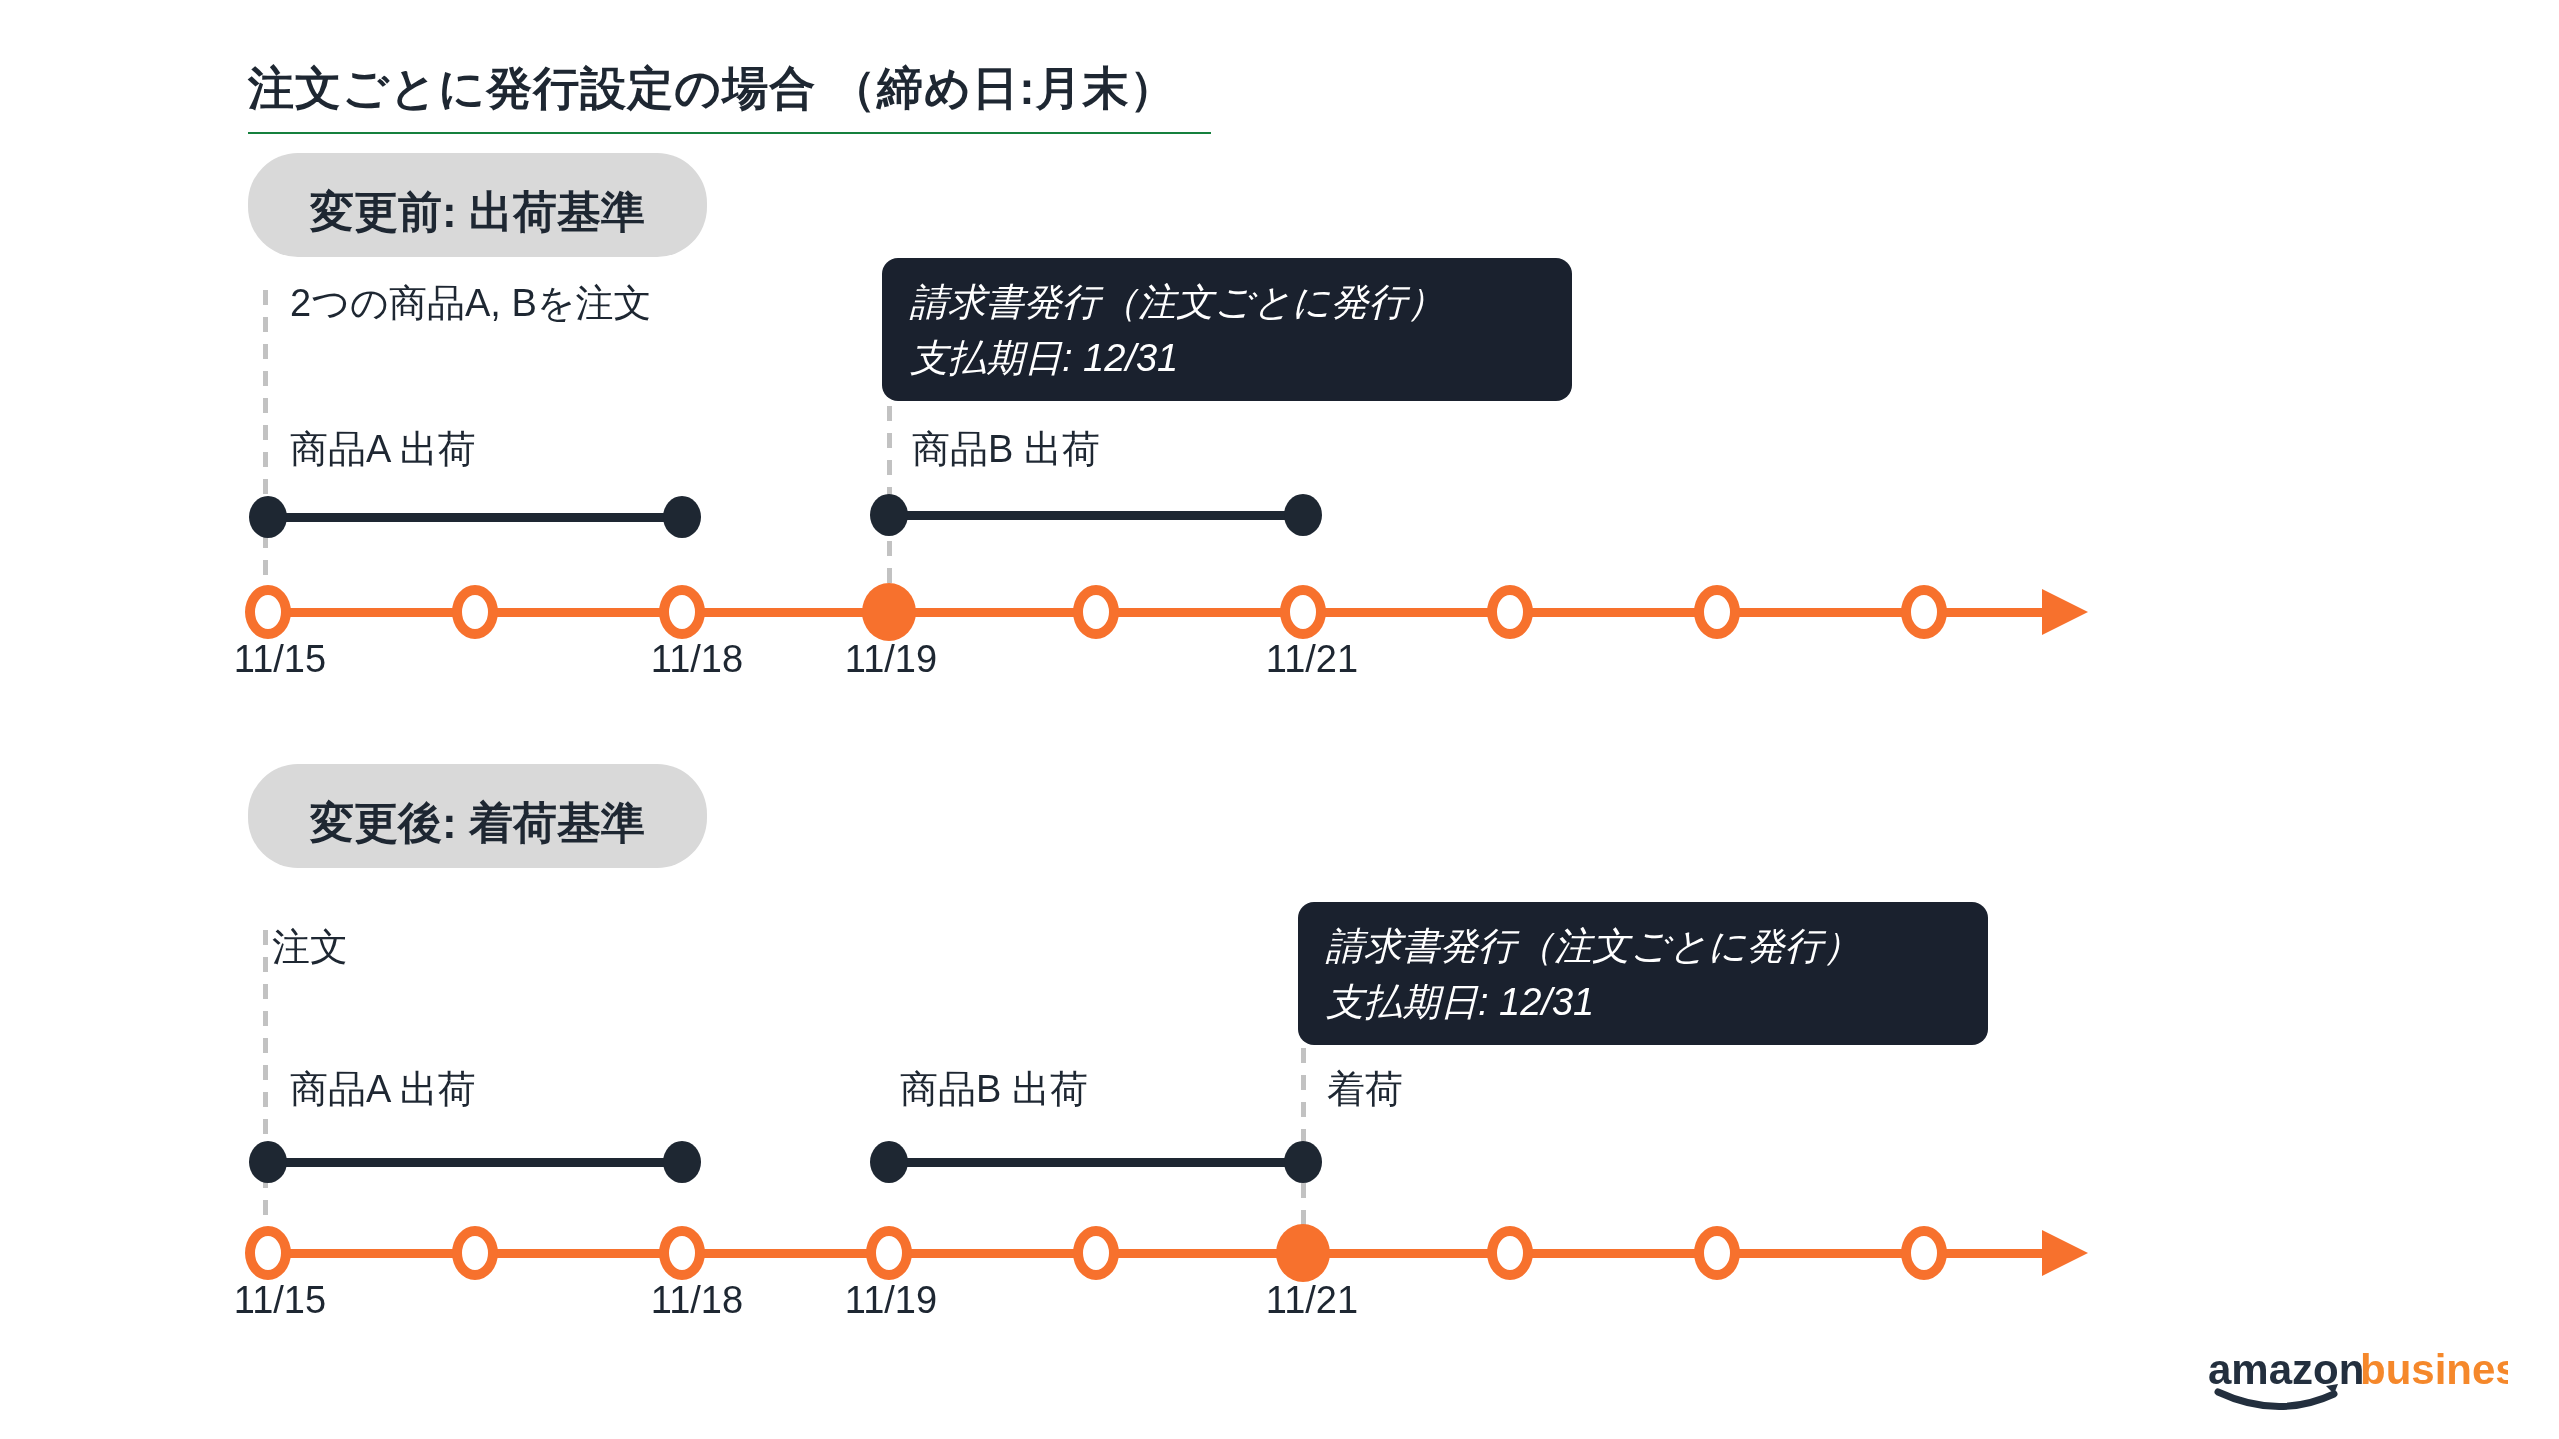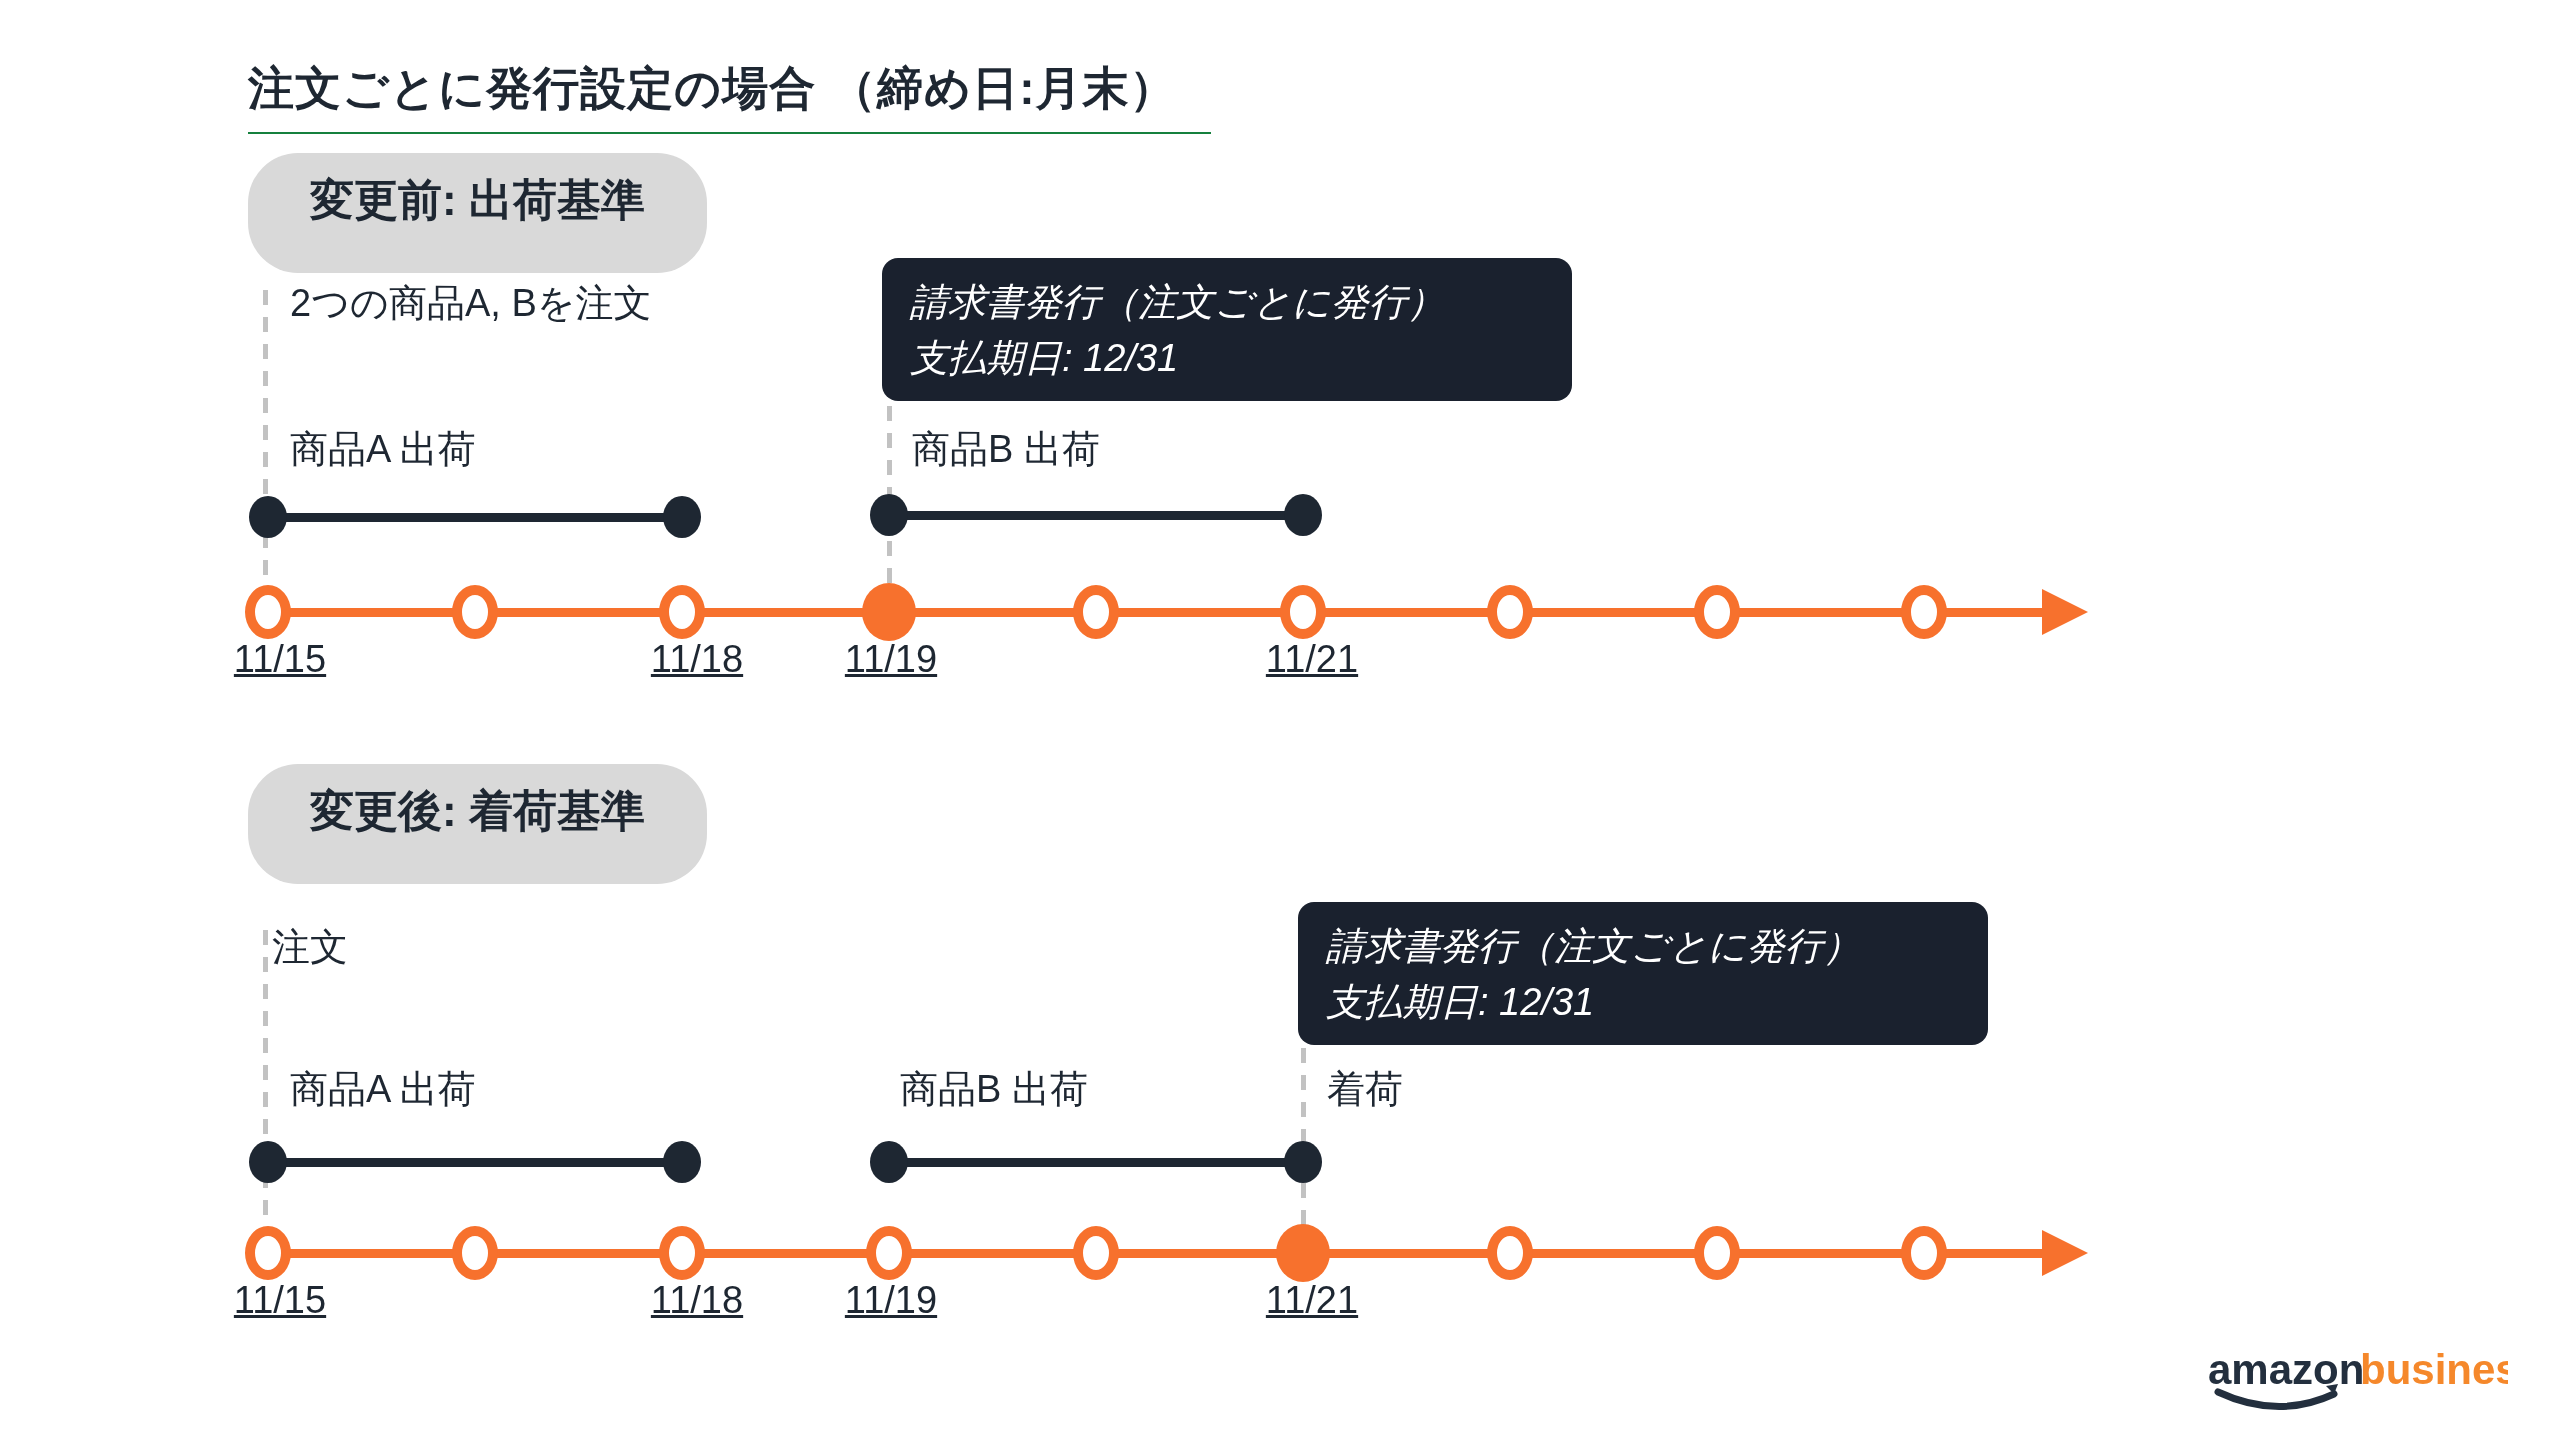--- a/index.html
+++ b/index.html
@@ -2,41 +2,41 @@
 <html><head>
 <meta charset="utf-8">
 <style>
   html,body{margin:0;padding:0;background:#ffffff;}
   body{font-family:"Liberation Sans","DejaVu Sans",sans-serif;}
   .canvas{position:relative;width:2559px;height:1439px;background:#ffffff;overflow:hidden;}
 
   .title{position:absolute;left:248px;top:58px;font-size:46px;font-weight:bold;color:#1E2732;
          border-bottom:2px solid #15803d;padding:0 34px 12px 0;display:inline-block;letter-spacing:1px;}
 
-  .badge{position:absolute;left:248px;height:120px;line-height:94px;padding:0 62px;border-radius:50px;
+  .badge{position:absolute;left:248px;height:80px;line-height:94px;padding:12px 62px;border-radius:50px;
          background:#D9D9D9;color:#1E2732;font-size:44px;font-weight:bold;white-space:nowrap;}
 
   .label{position:absolute;font-size:38px;color:#1E2732;white-space:nowrap;}
 
   .dash-v{position:absolute;width:5px;background:repeating-linear-gradient(to bottom,#C2C2C2 0 15px,transparent 15px 27px);}
 
   .seg-line{position:absolute;height:9px;background:#1E2732;}
   .seg-dot{position:absolute;width:38px;height:42px;border-radius:50%;background:#1E2732;}
 
   .tooltip{position:absolute;width:690px;height:143px;background:#1A212E;border-radius:16px;
            color:#ffffff;font-size:38px;line-height:56px;padding:16px 28px;box-sizing:border-box;white-space:nowrap;}
   .tooltip div{white-space:nowrap;font-style:italic;}
 
   .tl-line{position:absolute;height:9px;background:#F7712D;}
   .tl-arrow{position:absolute;width:0;height:0;border-left:46px solid #F7712D;
             border-top:23px solid transparent;border-bottom:23px solid transparent;}
   .node{position:absolute;width:26px;height:34px;border:10px solid #F7712D;border-radius:50%;background:#ffffff;}
   .node-filled{position:absolute;width:54px;height:58px;border-radius:50%;background:#F7712D;}
 
-  .date{position:absolute;font-size:38px;color:#1E2732;transform:translateX(-50%);white-space:nowrap;text-decoration:underline;}
+  .date{position:absolute;font-size:38px;color:#1E2732;transform:translateX(-50%);white-space:nowrap;}
 
   .footer{position:absolute;left:88px;top:1382px;font-size:27px;color:#ACACAC;white-space:nowrap;}
 
   .logo{position:absolute;left:2208px;top:1344px;width:300px;height:72px;}
 </style>
 </head>
 <body>
 
 <div class="canvas">
 

